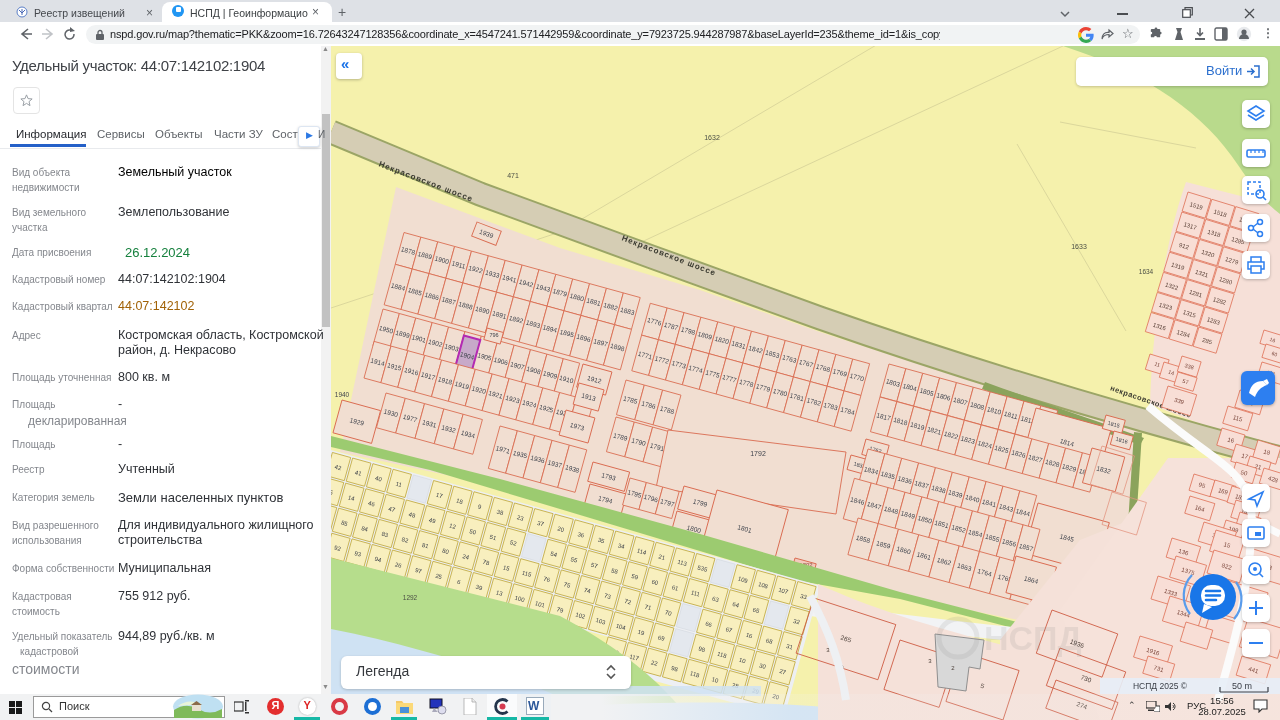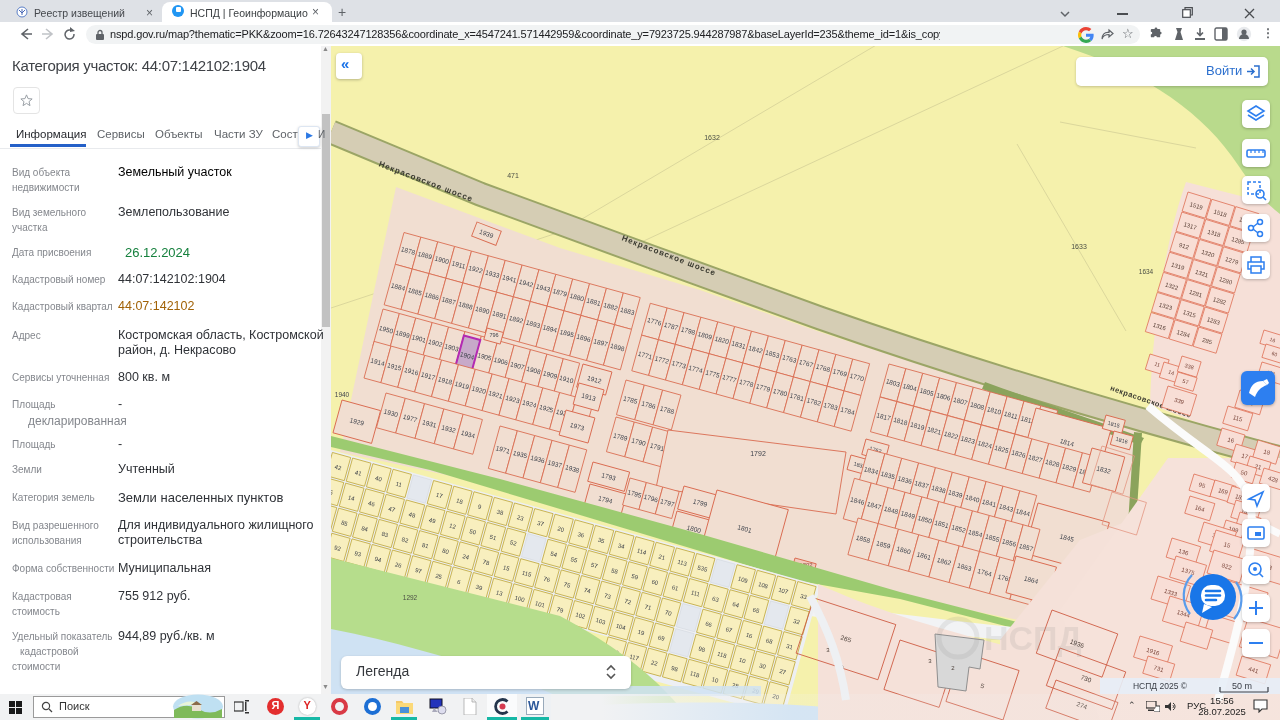--- a/index.html
+++ b/index.html
@@ -1048,21 +1048,21 @@
 <svg class="abs" style="left:604px;top:663px" width="14" height="18" viewBox="0 0 14 18">
     <path d="M3,7 L7,3 L11,7 M3,11 L7,15 L11,11" stroke="#555" stroke-width="1.6" fill="none"></path>
   </svg>
 
 <div class="abs" style="left:0;top:46px;width:331px;height:648px;background:#fff"></div>
 <div class="abs" style="left:321px;top:46px;width:10px;height:648px;background:#f2f2f2"></div>
 <div class="abs" style="left:322px;top:114px;width:8px;height:213px;background:#c2c2c2"></div>
 <span class="abs" style="left:322px;top:45px;color:#8a8a8a;font-size:7px">▲</span>
 <span class="abs" style="left:322px;top:683px;color:#8a8a8a;font-size:7px">▼</span>
 
-<div class="abs" style="left:12px;top:57px;font-size:15px;letter-spacing:-0.3px;color:#3f4247">Категория участок: 44:07:142102:1904</div>
+<div class="abs" style="left:12px;top:57px;font-size:15px;letter-spacing:-0.3px;color:#3f4247">Удельный участок: 44:07:142102:1904</div>
 <div class="abs" style="left:13px;top:87px;width:27px;height:27px;border:1px solid #e4e4e4;border-radius:4px"></div>
 <svg class="abs" style="left:19px;top:93px" width="15" height="15" viewBox="0 0 24 24">
     <path d="M12 3 l2.5 6 6.5.5-5 4.3 1.6 6.4-5.6-3.6-5.6 3.6 1.6-6.4-5-4.3 6.5-.5z" fill="none" stroke="#9aa0a6" stroke-width="1.6"></path>
   </svg>
 
 <div class="abs" style="left:0;top:148px;width:321px;height:1px;background:#e8eaed"></div>
 <span class="abs" style="left:16px;top:128px;font-size:11.5px;color:#27292e">Информация</span>
 <div class="abs" style="left:10px;top:144px;width:76px;height:3px;background:#2460c8"></div>
 <span class="abs" style="left:97px;top:128px;font-size:11.5px;color:#5f6368">Сервисы</span>
 <span class="abs" style="left:155px;top:128px;font-size:11.5px;color:#5f6368">Объекты</span>
@@ -1080,43 +1080,43 @@
 <span class="abs" style="left:118px;top:205px;font-size:12.5px;color:#2f3237">Землепользование</span>
 <span class="abs" style="left:12px;top:247px;font-size:10px;color:#84878d">Дата присвоения</span>
 <span class="abs" style="left:125px;top:245px;font-size:13px;color:#15803d">26.12.2024</span>
 <span class="abs" style="left:12px;top:274px;font-size:10px;color:#84878d">Кадастровый номер</span>
 <span class="abs" style="left:118px;top:272px;font-size:12.5px;color:#2f3237">44:07:142102:1904</span>
 <span class="abs" style="left:12px;top:301px;font-size:10px;color:#84878d">Кадастровый квартал</span>
 <span class="abs" style="left:118px;top:299px;font-size:12.5px;color:#a16207">44:07:142102</span>
 <span class="abs" style="left:12px;top:330px;font-size:10px;color:#84878d">Адрес</span>
 <span class="abs" style="left:118px;top:328px;font-size:12.5px;color:#2f3237">Костромская область, Костромской</span>
 <span class="abs" style="left:118px;top:343px;font-size:12.5px;color:#2f3237">район, д. Некрасово</span>
-<span class="abs" style="left:12px;top:372px;font-size:10px;color:#84878d">Сервисы уточненная</span>
+<span class="abs" style="left:12px;top:372px;font-size:10px;color:#84878d">Площадь уточненная</span>
 <span class="abs" style="left:118px;top:370px;font-size:12.5px;color:#2f3237">800 кв. м</span>
 <span class="abs" style="left:12px;top:399px;font-size:10px;color:#84878d">Площадь</span>
 <span class="abs" style="left:28px;top:414px;font-size:12px;color:#84878d">декларированная</span>
 <span class="abs" style="left:118px;top:397px;font-size:12.5px;color:#2f3237">-</span>
 <span class="abs" style="left:12px;top:439px;font-size:10px;color:#84878d">Площадь</span>
 <span class="abs" style="left:118px;top:437px;font-size:12.5px;color:#2f3237">-</span>
-<span class="abs" style="left:12px;top:464px;font-size:10px;color:#84878d">Земли</span>
+<span class="abs" style="left:12px;top:464px;font-size:10px;color:#84878d">Реестр</span>
 <span class="abs" style="left:118px;top:462px;font-size:12.5px;color:#2f3237">Учтенный</span>
 <span class="abs" style="left:12px;top:492px;font-size:10px;color:#84878d">Категория земель</span>
 <span class="abs" style="left:118px;top:490px;font-size:13px;color:#2f3237">Земли населенных пунктов</span>
 <span class="abs" style="left:12px;top:520px;font-size:10px;color:#84878d">Вид разрешенного</span>
 <span class="abs" style="left:12px;top:535px;font-size:10px;color:#84878d">использования</span>
 <span class="abs" style="left:118px;top:518px;font-size:12.5px;color:#2f3237">Для индивидуального жилищного</span>
 <span class="abs" style="left:118px;top:533px;font-size:12.5px;color:#2f3237">строительства</span>
 <span class="abs" style="left:12px;top:563px;font-size:10px;color:#84878d">Форма собственности</span>
 <span class="abs" style="left:118px;top:561px;font-size:12.5px;color:#2f3237">Муниципальная</span>
 <span class="abs" style="left:12px;top:591px;font-size:10px;color:#84878d">Кадастровая</span>
 <span class="abs" style="left:12px;top:606px;font-size:10px;color:#84878d">стоимость</span>
 <span class="abs" style="left:118px;top:589px;font-size:12.5px;color:#2f3237">755 912 руб.</span>
 <span class="abs" style="left:12px;top:631px;font-size:10px;color:#84878d">Удельный показатель</span>
 <span class="abs" style="left:20px;top:646px;font-size:10px;color:#84878d">кадастровой</span>
-<span class="abs" style="left:12px;top:661px;font-size:10px;color:#84878d">стоимости</span>
+<span class="abs" style="left:12px;top:661px;font-size:14px;color:#84878d">стоимости</span>
 <span class="abs" style="left:118px;top:629px;font-size:12.5px;color:#2f3237">944,89 руб./кв. м</span>
 
 <div class="abs" style="left:0;top:694px;width:1280px;height:26px;background:linear-gradient(to right,#f1f2f3 0%,#f1f2f3 47%,rgba(241,242,243,0.55) 55%,rgba(241,242,243,0.18) 62%,rgba(241,242,243,0.12) 100%)"></div>
 <svg class="abs" style="left:9px;top:701px" width="13" height="13" viewBox="0 0 13 13">
     <rect x="0" y="0" width="6" height="6" fill="#1a1a1a"></rect>
     <rect x="7" y="0" width="6" height="6" fill="#1a1a1a"></rect>
     <rect x="0" y="7" width="6" height="6" fill="#1a1a1a"></rect>
     <rect x="7" y="7" width="6" height="6" fill="#1a1a1a"></rect>
   </svg>
 <div class="abs" style="left:33px;top:696px;width:192px;height:22px;background:#fff;border:1px solid #9a9a9a"></div>

